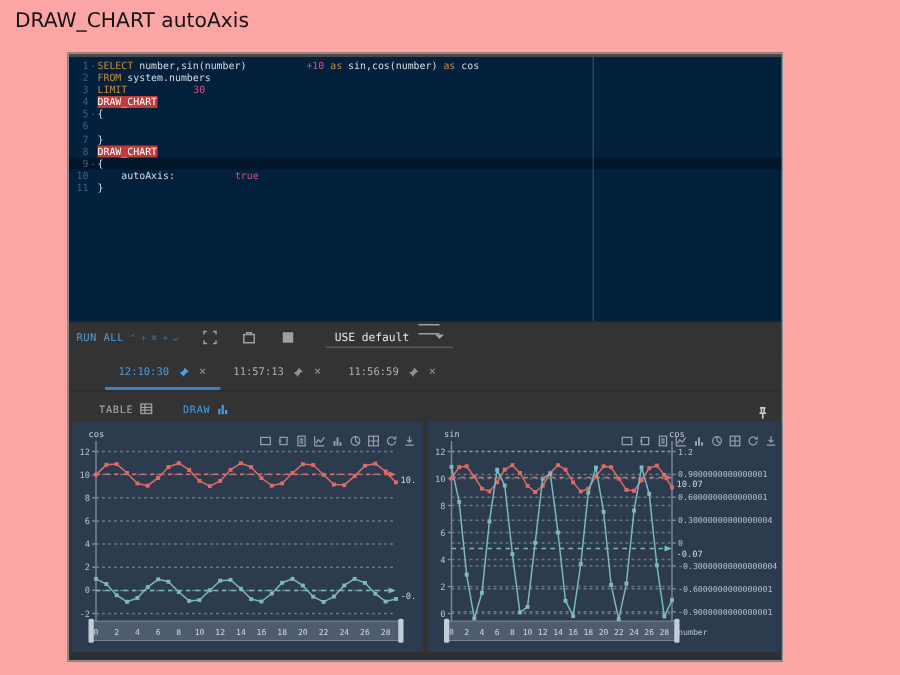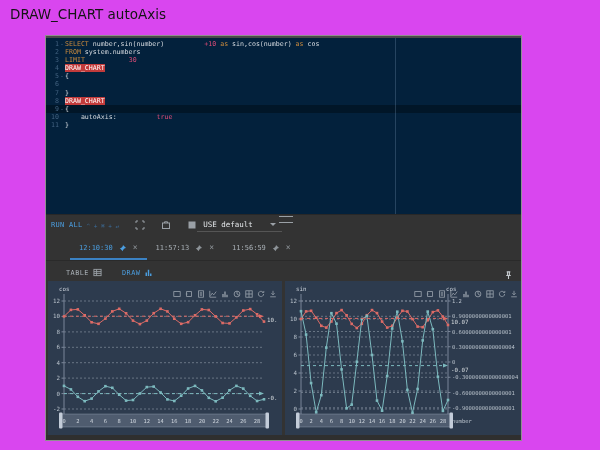--- a/index.html
+++ b/index.html
@@ -1,16 +1,16 @@
 <!DOCTYPE html>
 <html><head>
 <meta charset="utf-8">
 <style>
   html,body{margin:0;padding:0;background:#fff;}
-  .page{position:relative;width:600px;height:450px;background:#d946ef;overflow:hidden;
+  .page{position:relative;width:600px;height:450px;background:#fca5a5;overflow:hidden;
         font-family:"DejaVu Sans",sans-serif;}
   .page-title{position:absolute;left:10px;top:6px;font-size:13.5px;font-weight:500;color:#141414;margin:0;}
   .app{position:absolute;left:45px;top:35px;width:477px;height:406px;background:#333333;
        border:1px solid #8f8f8f;box-sizing:border-box;overflow:hidden;
        font-family:"DejaVu Sans Mono",monospace;}
   .app-topstrip{height:2px;background:#4a4a4a;}
 
   
   .editor{position:relative;height:176px;background:#03213c;overflow:hidden;}
   .editor .ruler{position:absolute;left:349px;top:0;width:1px;height:100%;background:rgba(130,160,190,.28);}
@@ -25,21 +25,21 @@
   .tok-draw{background:#c23b3b;color:#ffffff;}
 
   
   .toolbar{position:relative;height:20px;background:#333333;border-top:1px solid #282828;
            display:flex;align-items:center;padding-left:5px;color:#9aa0a6;}
   .drag-handle{position:absolute;left:233px;top:1px;width:14px;height:5px;
                border-top:1.5px solid #9aa0a6;border-bottom:1.5px solid #9aa0a6;cursor:row-resize;}
   .run-all{color:#4b9ee0;font-size:7px;font-weight:normal;letter-spacing:.3px;cursor:pointer;}
   .shortcut{color:#3c6e9c;font-size:6px;margin-left:4px;}
   .tb-icon{margin-left:16px;display:inline-flex;align-items:center;cursor:pointer;}
-  .use-default{margin-left:0;font-size:7.5px;color:#e3e6e9;display:inline-flex;align-items:center;
+  .use-default{margin-left:20px;font-size:7.5px;color:#e3e6e9;display:inline-flex;align-items:center;
                gap:17px;padding:2px 6px;border-bottom:1px solid #555;cursor:pointer;justify-content:flex-end;}
   .caret{width:0;height:0;border-left:3px solid transparent;border-right:3px solid transparent;
          border-top:3px solid #9aa0a6;}
 
   
   .query-tabs{height:25px;background:#333333;display:flex;align-items:stretch;padding-left:24px;
               border-bottom:1px solid #2a2a2a;}
   .qtab{display:flex;align-items:center;gap:6px;padding:0 9px;font-size:7px;color:#a9b0b6;
         position:relative;cursor:pointer;}
   .qtab .close{color:#8d9398;font-size:8px;cursor:pointer;}

